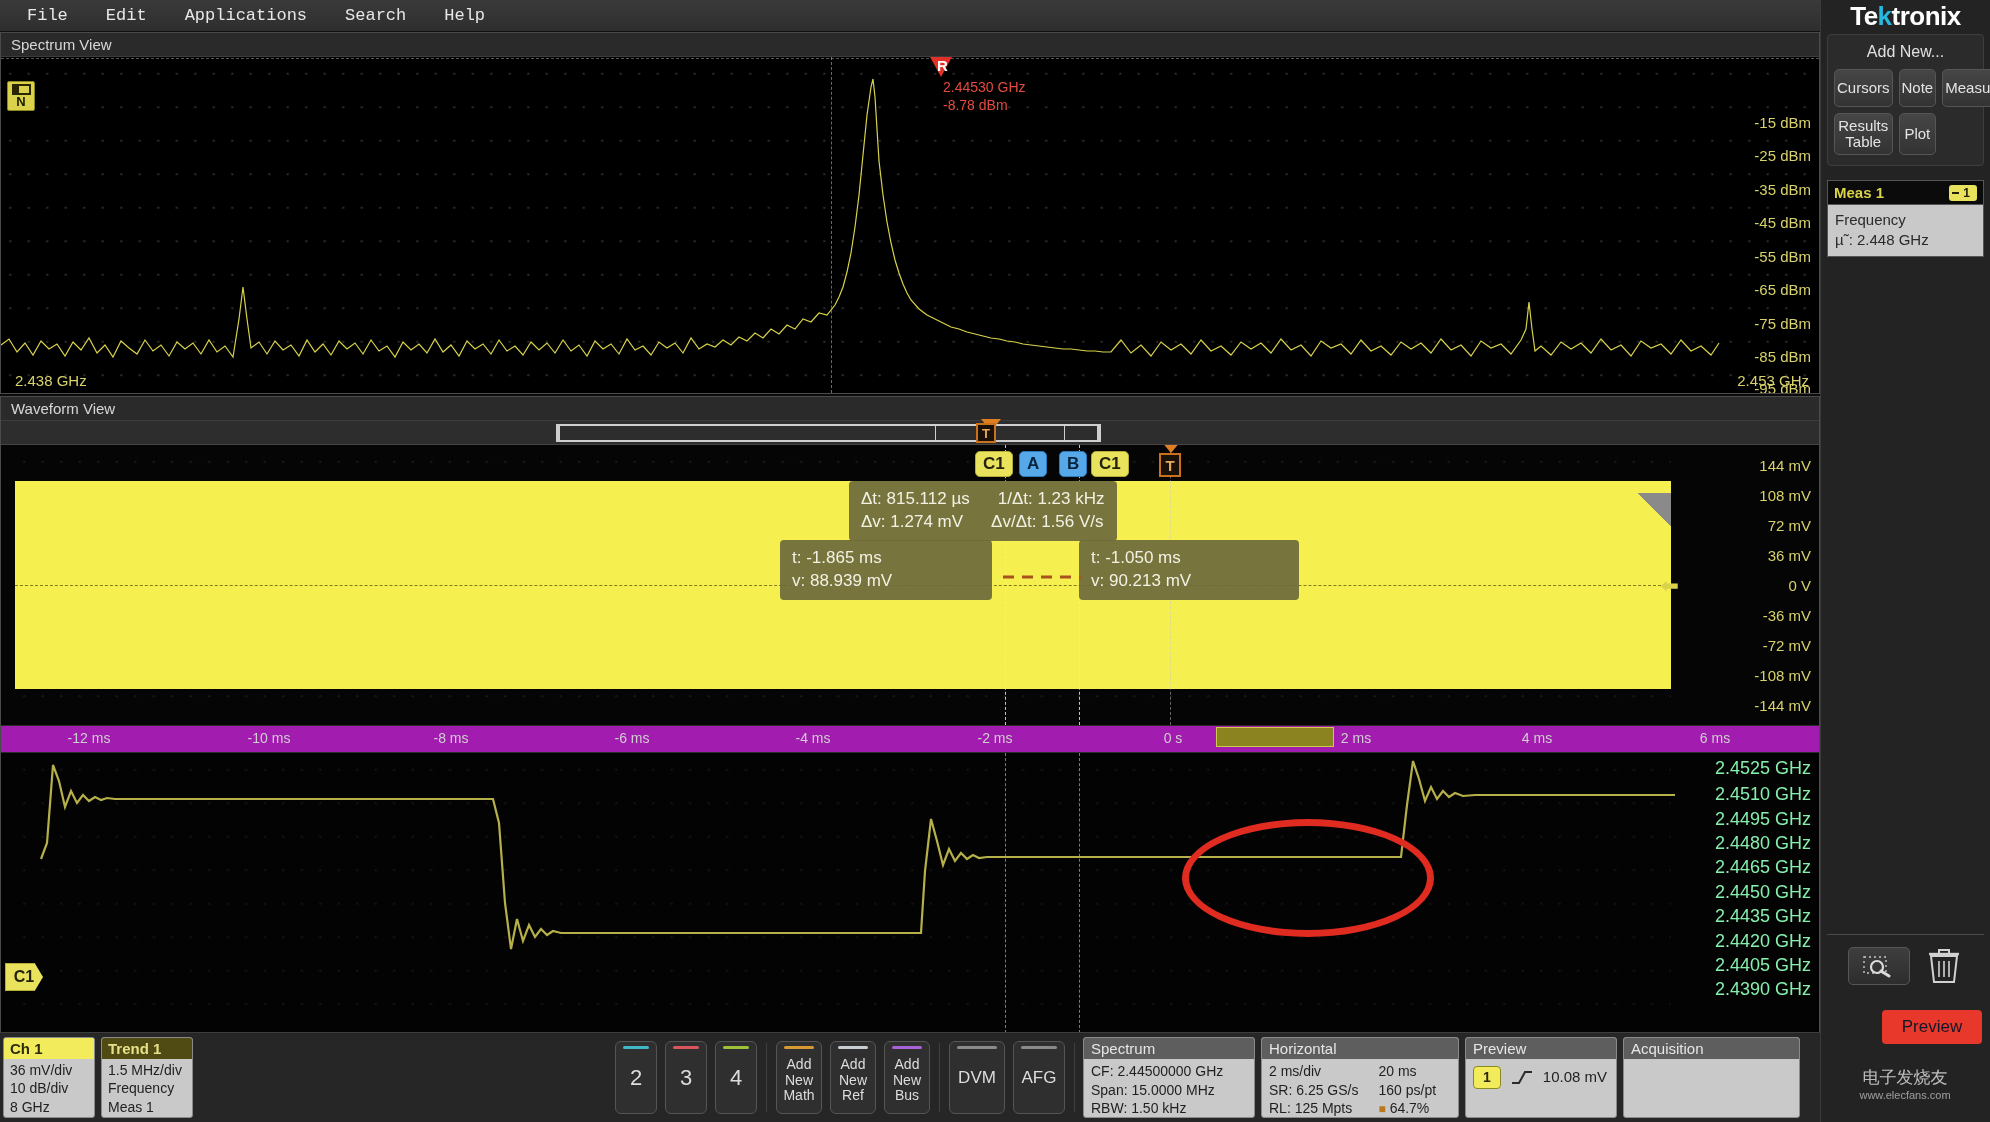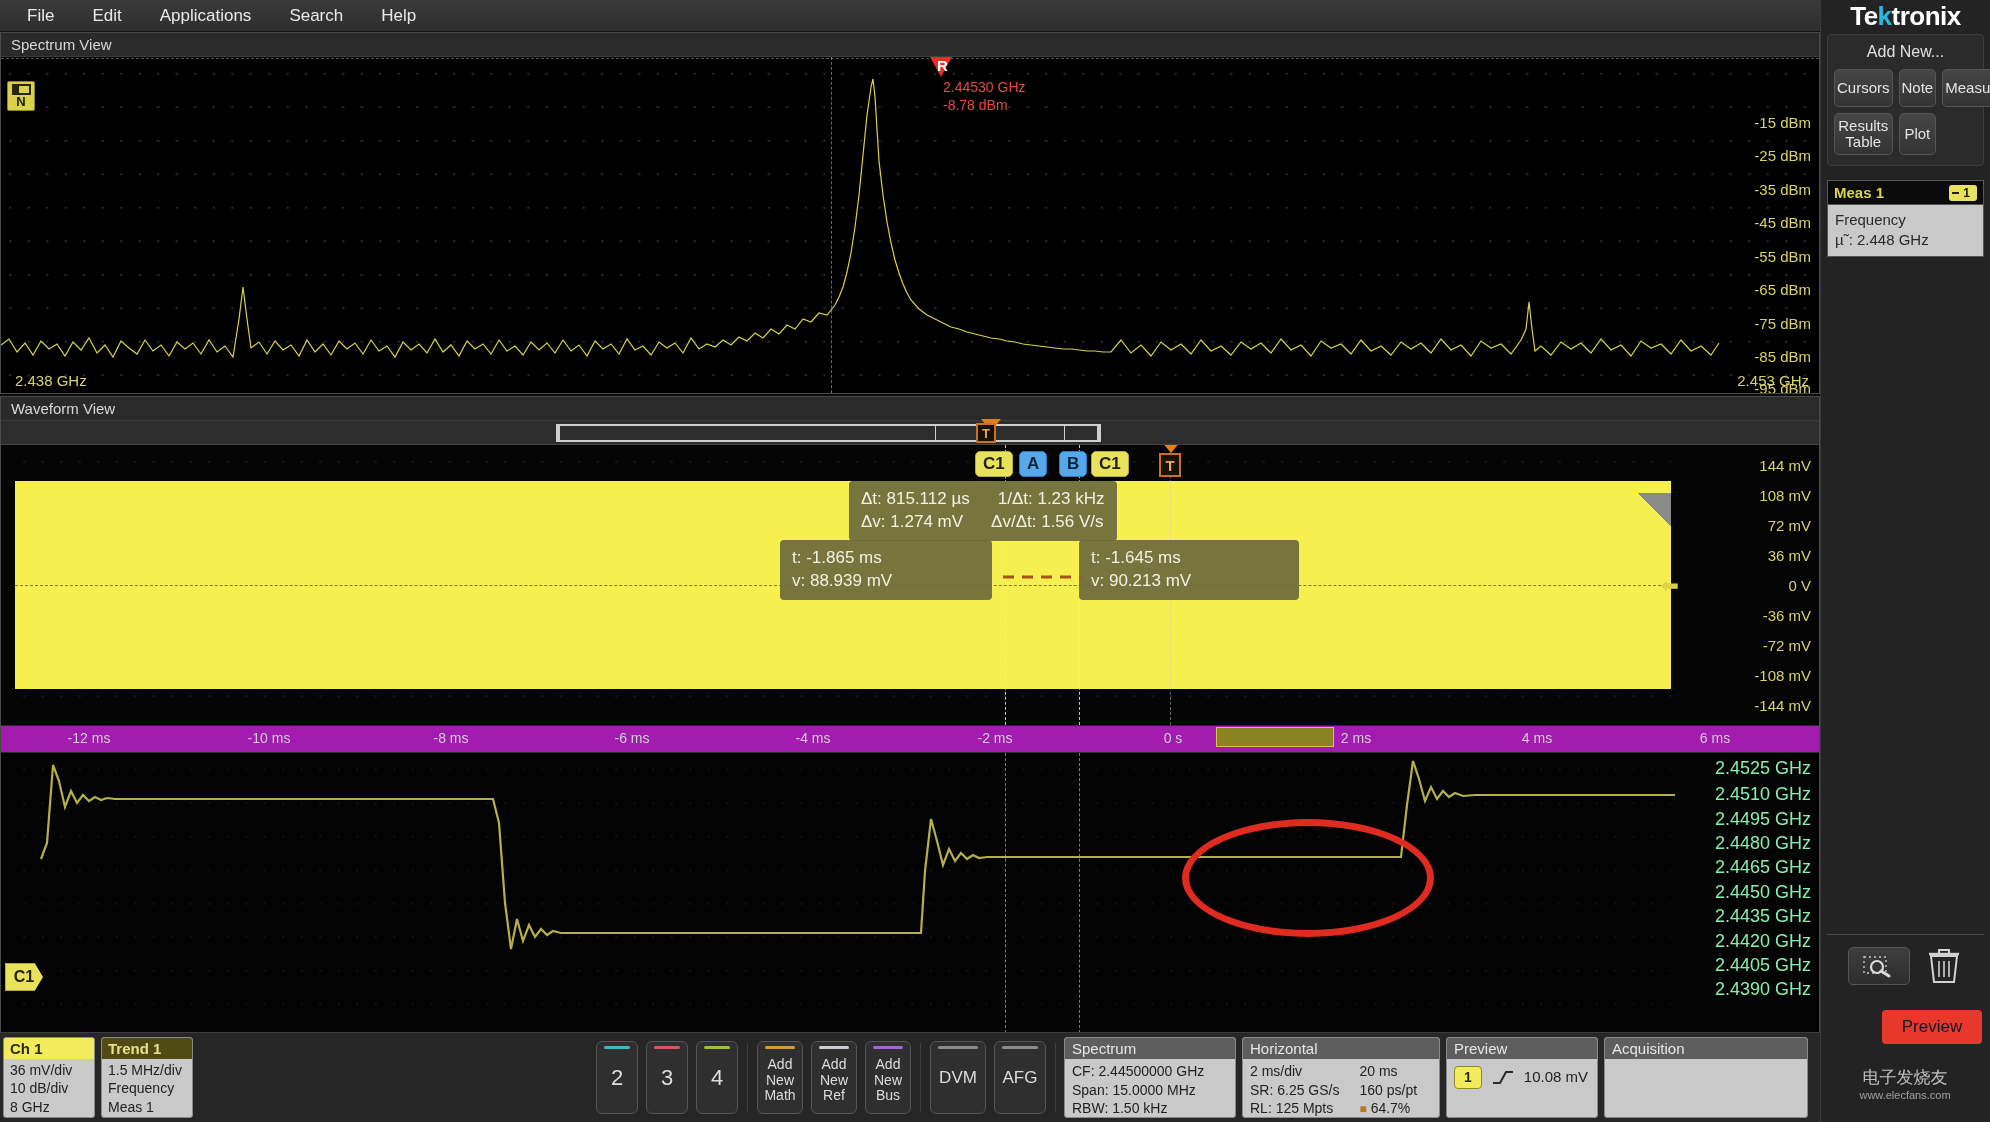--- a/index.html
+++ b/index.html
@@ -10,20 +10,21 @@
     overflow: hidden;
   }
   #app { position: relative; width: 1990px; height: 1122px; background: #1d1d1d; }
 
   
   #menubar {
     position: absolute; left: 0; top: 0; width: 1820px; height: 32px;
     background: linear-gradient(#3a3a3a, #2e2e2e);
     display: flex; align-items: center; padding-left: 10px; gap: 4px;
     border-bottom: 1px solid #111;
+    font-family: Liberation Mono, monospace;
   }
   .menu-item {
     color: #e8e8e8; font-size: 17px; padding: 4px 17px; border-radius: 3px;
     white-space: nowrap;
   }
 
   
   #mainarea {
     position: absolute; left: 0; top: 32px; width: 1820px; height: 1000px;
     background: #0b0b0b;
@@ -404,21 +405,21 @@
             <span class="k">Δv: 1.274 mV</span>
             <span class="k">Δv/Δt: 1.56 V/s</span>
           </div>
         </div>
 
         <div class="readout" style="left:779px; top:95px; width:212px">
           <div>t: -1.865 ms</div>
           <div>v: 88.939 mV</div>
         </div>
         <div class="readout" style="left:1078px; top:95px; width:220px">
-          <div>t: -1.645 ms</div>
+          <div>t: -1.050 ms</div>
           <div>v: 90.213 mV</div>
         </div>
         <svg width="80" height="4" style="position:absolute;left:1002px;top:130px">
           <line x1="0" y1="2" x2="78" y2="2" stroke="#a8521c" stroke-width="3" stroke-dasharray="11 8"></line>
         </svg>
 
       </div>
 
       <div id="timeaxis">
         <div class="tlabel" style="left:88px">-12 ms</div>
@@ -569,21 +570,21 @@
         <div class="trig-row">
           <span class="trig-ch">1</span>
           <svg width="22" height="16" viewBox="0 0 22 16">
             <path d="M1 14 L8 14 L14 3 L21 3" fill="none" stroke="#2a2a2a" stroke-width="2"></path>
           </svg>
           <span style="font-size:15px">10.08 mV</span>
         </div>
       </div>
     </div>
 
-    <div class="infobox" style="width:204px; margin-right:12px">
+    <div class="infobox" style="width:177px; margin-right:20px">
       <div class="ib-head">Acquisition</div>
     </div>
   </div>
 
   <div id="sidebar">
     <div id="tek-logo">
       <span>Te</span>
         <span class="k">k</span>
         <span>tronix</span>
     </div>

